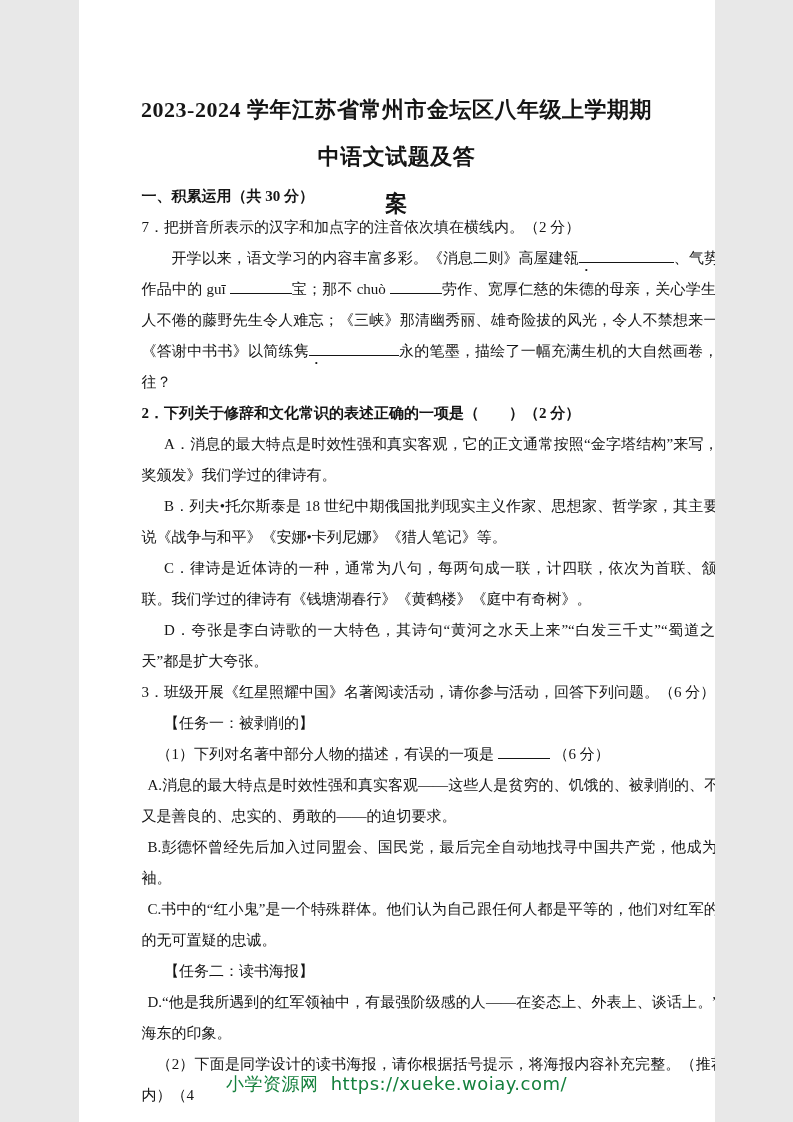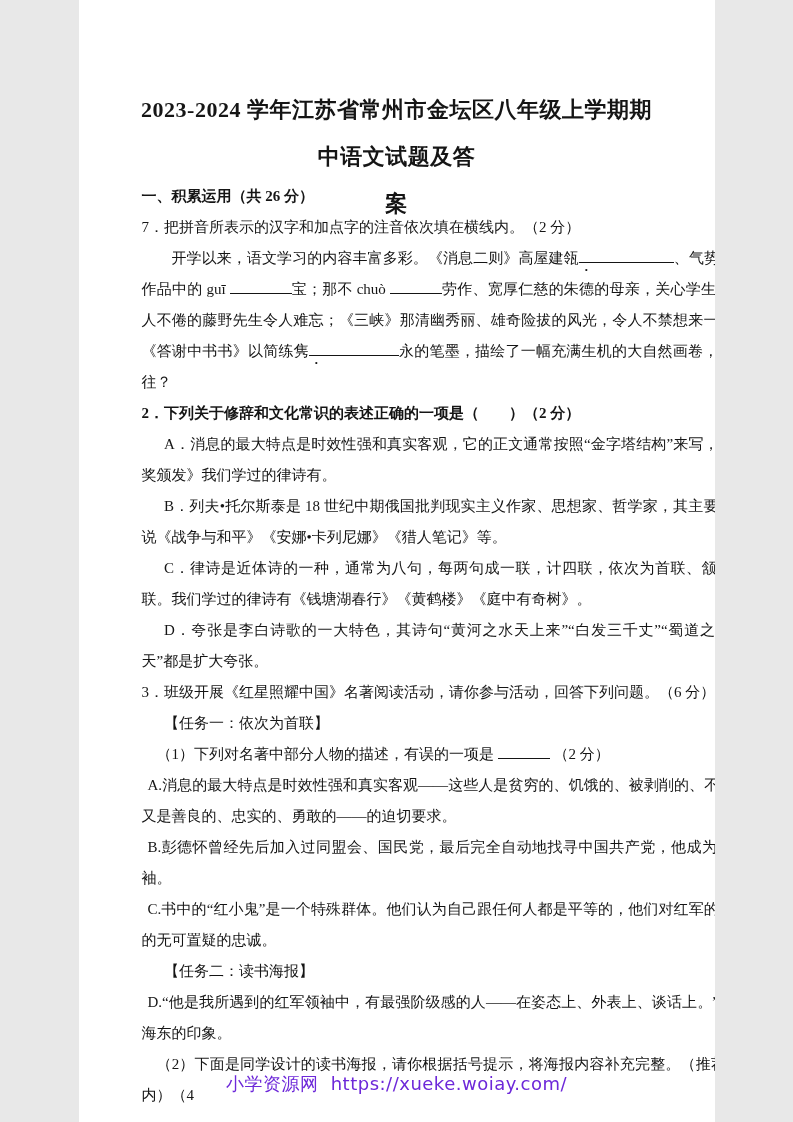--- a/index.html
+++ b/index.html
@@ -61,47 +61,47 @@
     color: #151515;
   }
   .footer {
     position: absolute;
     left: 0;
     right: 0;
     bottom: 26px;
     text-align: center;
     font-family: "DejaVu Sans", "Liberation Sans", sans-serif;
     font-size: 18px;
-    color: #6d28d9;
+    color: #15803d;
     letter-spacing: 0.5px;
   }
   .footer .url { margin-left: 6px; }
 </style>
 </head>
 <body>
 
 <div class="page">
 
   <h1 class="doc-title">
     <span>2023-2024 学年江苏省常州市金坛区八年级上学期期中语文试题及答</span><br>
     <span>案</span>
   </h1>
 
   <div class="content" id="content">
-      <p class="bold" style="text-indent: 0em;"><span>一、积累运用（共 26 分）</span></p>
+      <p class="bold" style="text-indent: 0em;"><span>一、积累运用（共 30 分）</span></p>
       <p style="text-indent: 0em;"><span>7．把拼音所表示的汉字和加点字的注音依次填在横线内。（2 分）</span></p>
       <p style="text-indent: 2em;"><span>开学以来，语文学习的内容丰富多彩。《消息二则》高屋建</span><span class="em-dot">瓴</span><span class="blank" style="width: 95px;"></span><span>、气势磅礴，是新闻作品中的 guī </span><span class="blank" style="width: 62px;"></span><span>宝；那不 chuò </span><span class="blank" style="width: 52px;"></span><span>劳作、宽厚仁慈的朱德的母亲，关心学生、huì </span><span class="blank" style="width: 55px;"></span><span>人不倦的藤野先生令人难忘；《三峡》那清幽秀丽、雄奇险拔的风光，令人不禁想来一次三峡之旅；《答谢中书书》以简练</span><span class="em-dot">隽</span><span class="blank" style="width: 90px;"></span><span>永的笔墨，描绘了一幅充满生机的大自然画卷，怎不令我们神往？</span></p>
       <p style="text-indent: 0em; font-weight: bold;"><span>2．下列关于修辞和文化常识的表述正确的一项是（　　）（2 分）</span></p>
       <p style="text-indent: 1.5em;"><span>A．消息的最大特点是时效性强和真实客观，它的正文通常按照“金字塔结构”来写，《首届诺贝尔奖颁发》我们学过的律诗有。</span></p>
       <p style="text-indent: 1.5em;"><span>B．列夫•托尔斯泰是 18 世纪中期俄国批判现实主义作家、思想家、哲学家，其主要作品有长篇小说《战争与和平》《安娜•卡列尼娜》《猎人笔记》等。</span></p>
       <p style="text-indent: 1.5em;"><span>C．律诗是近体诗的一种，通常为八句，每两句成一联，计四联，依次为首联、颔联、颈联和尾联。我们学过的律诗有《钱塘湖春行》《黄鹤楼》《庭中有奇树》。</span></p>
       <p style="text-indent: 1.5em;"><span>D．夸张是李白诗歌的一大特色，其诗句“黄河之水天上来”“白发三千丈”“蜀道之难，难于上青天”都是扩大夸张。</span></p>
       <p style="text-indent: 0em;"><span>3．班级开展《红星照耀中国》名著阅读活动，请你参与活动，回答下列问题。（6 分）</span></p>
-      <p style="text-indent: 1.5em;"><span>【任务一：依次为首联】</span></p>
-      <p style="text-indent: 1em;"><span>（1）下列对名著中部分人物的描述，有误的一项是 </span><span class="blank" style="width: 52px;"></span><span> （2 分）</span></p>
+      <p style="text-indent: 1.5em;"><span>【任务一：被剥削的】</span></p>
+      <p style="text-indent: 1em;"><span>（1）下列对名著中部分人物的描述，有误的一项是 </span><span class="blank" style="width: 52px;"></span><span> （6 分）</span></p>
       <p style="text-indent: 0.4em;"><span>A.消息的最大特点是时效性强和真实客观——这些人是贫穷的、饥饿的、被剥削的、不识字的，然而又是善良的、忠实的、勇敢的——的迫切要求。</span></p>
       <p style="text-indent: 0.4em;"><span>B.彭德怀曾经先后加入过同盟会、国民党，最后完全自动地找寻中国共产党，他成为三次革命的领袖。</span></p>
       <p style="text-indent: 0.4em;"><span>C.书中的“红小鬼”是一个特殊群体。他们认为自己跟任何人都是平等的，他们对红军的忠诚是少年人的无可置疑的忠诚。</span></p>
       <p style="text-indent: 1.5em;"><span>【任务二：读书海报】</span></p>
       <p style="text-indent: 0.4em;"><span>D.“他是我所遇到的红军领袖中，有最强阶级感的人——在姿态上、外表上、谈话上。”这是斯诺对徐海东的印象。</span></p>
       <p style="text-indent: 1em;"><span>（2）下面是同学设计的读书海报，请你根据括号提示，将海报内容补充完整。（推荐语在 50 字以内）（4</span></p>
     </div>
 
   <div class="footer">
     <span>小学资源网</span>

